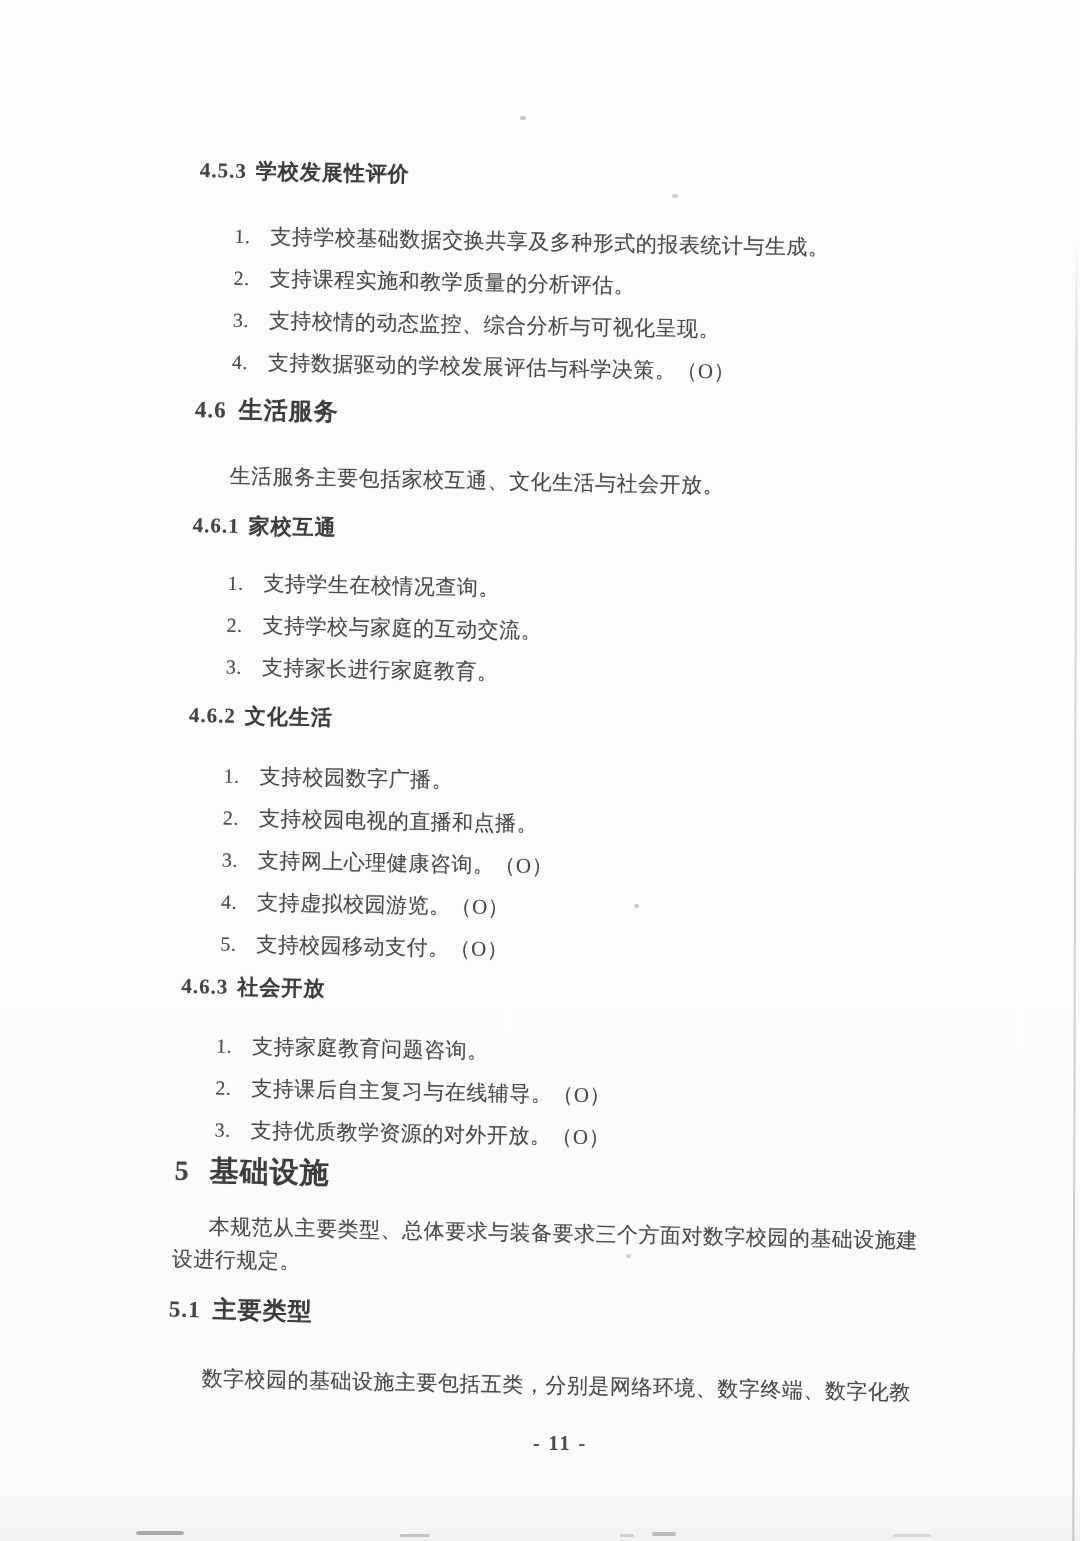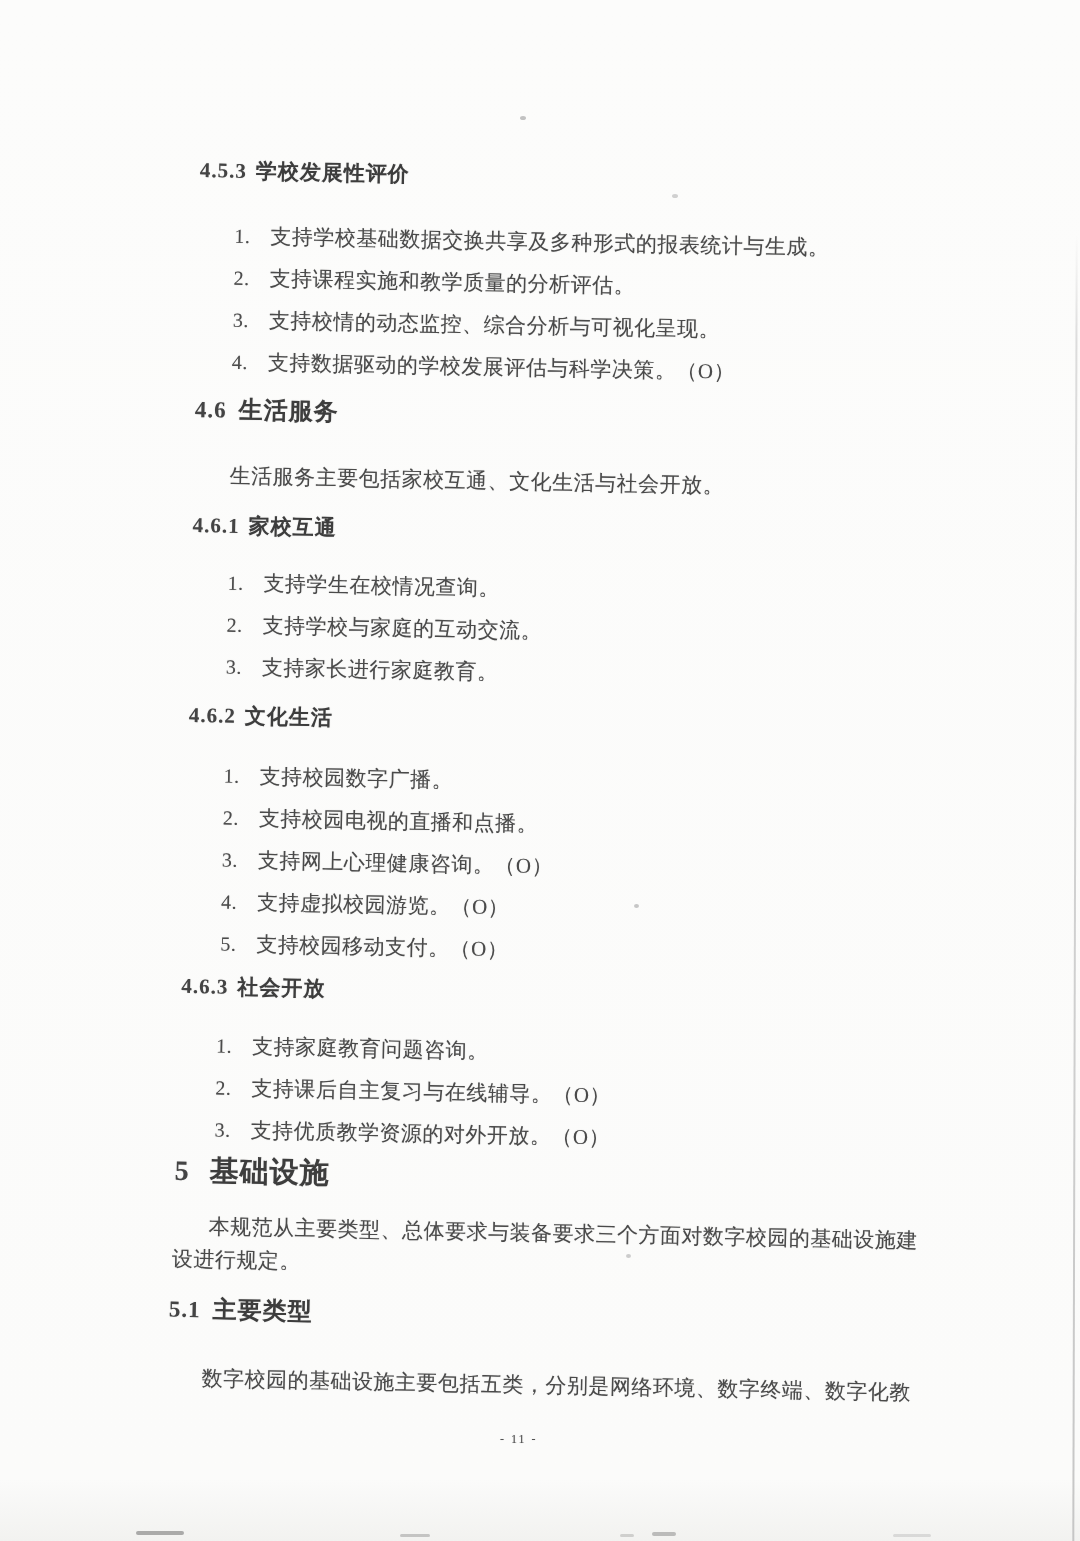--- a/index.html
+++ b/index.html
@@ -69,24 +69,26 @@
     letter-spacing: 0.5px;
     color: #4a4a4a;
     text-shadow: 0 0 1px rgba(90,90,90,0.35);
   }
 
   .page-number {
     position: absolute;
     top: 1432px;
     left: 500px;
     width: 120px;
-    font-size: 12px;
+    text-align: center;
+    font-size: 20px;
     letter-spacing: 2px;
     color: #4c4c4c;
     text-shadow: 0 0 1px rgba(90,90,90,0.35);
+    font-weight: bold;
   }
 
   
   .edge-line {
     position: absolute;
     top: 235px;
     bottom: 0;
     left: 1074px;
     width: 2px;
     background: linear-gradient(180deg, rgba(214,214,214,0) 0%, #dcdcdc 8%, #d2d2d2 45%, #c6c6c6 100%);

